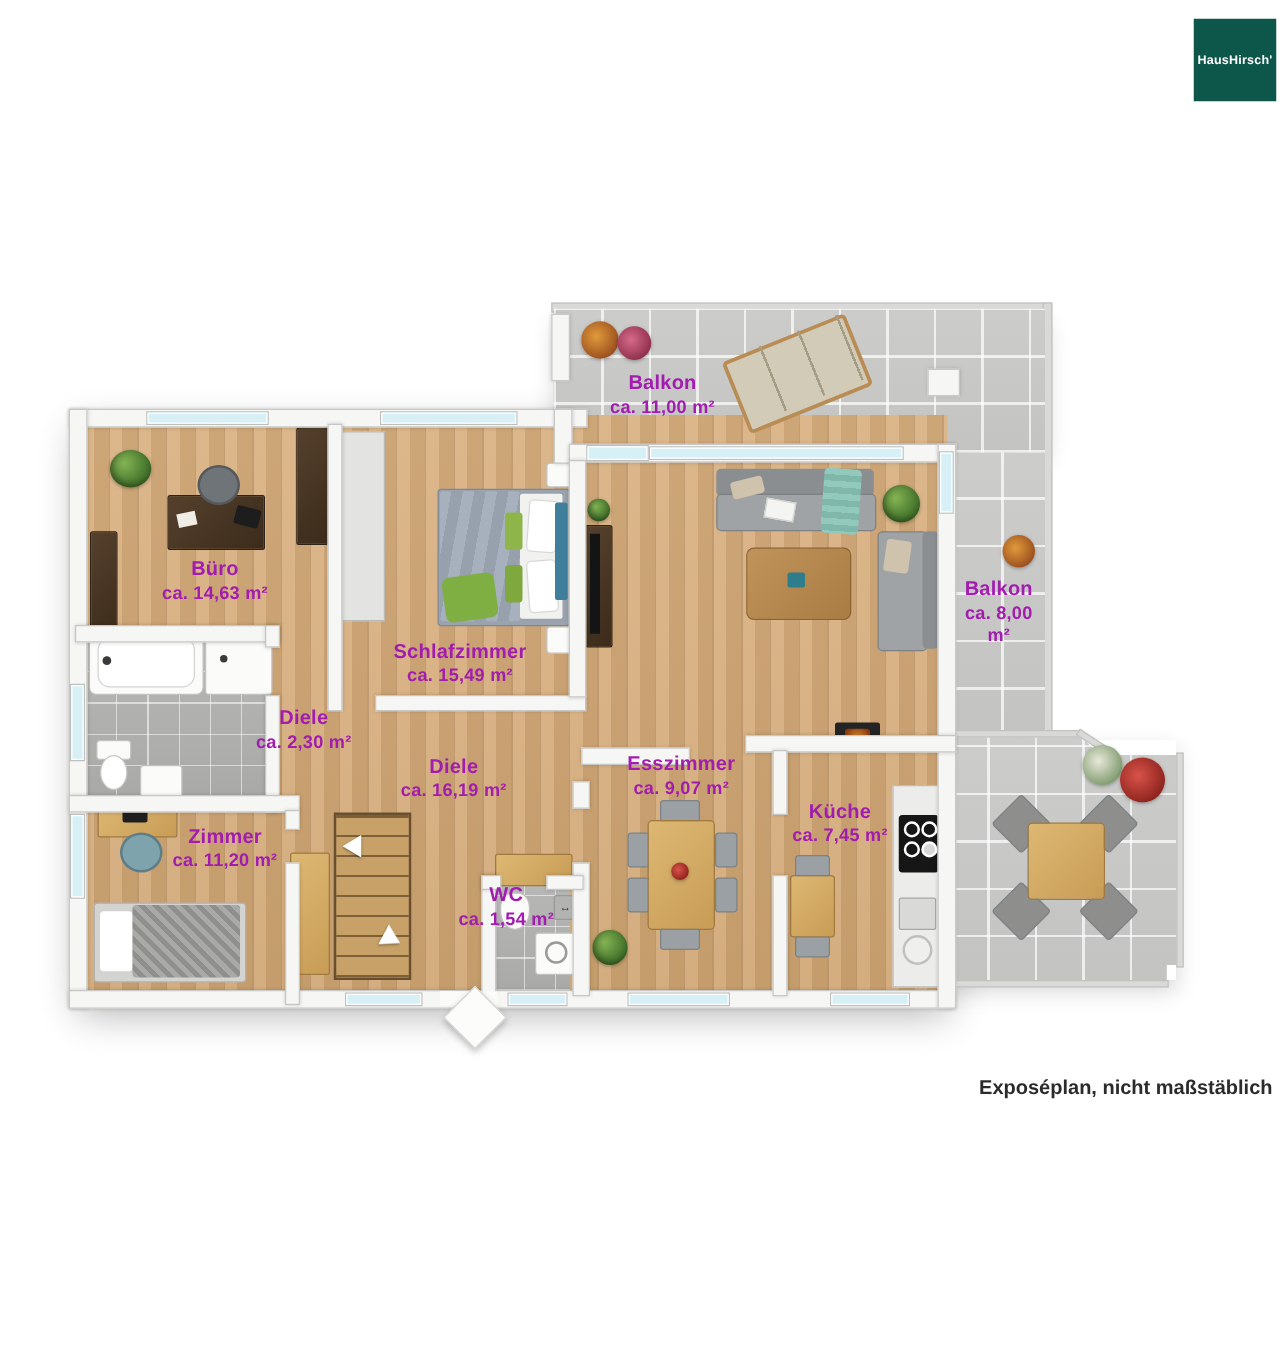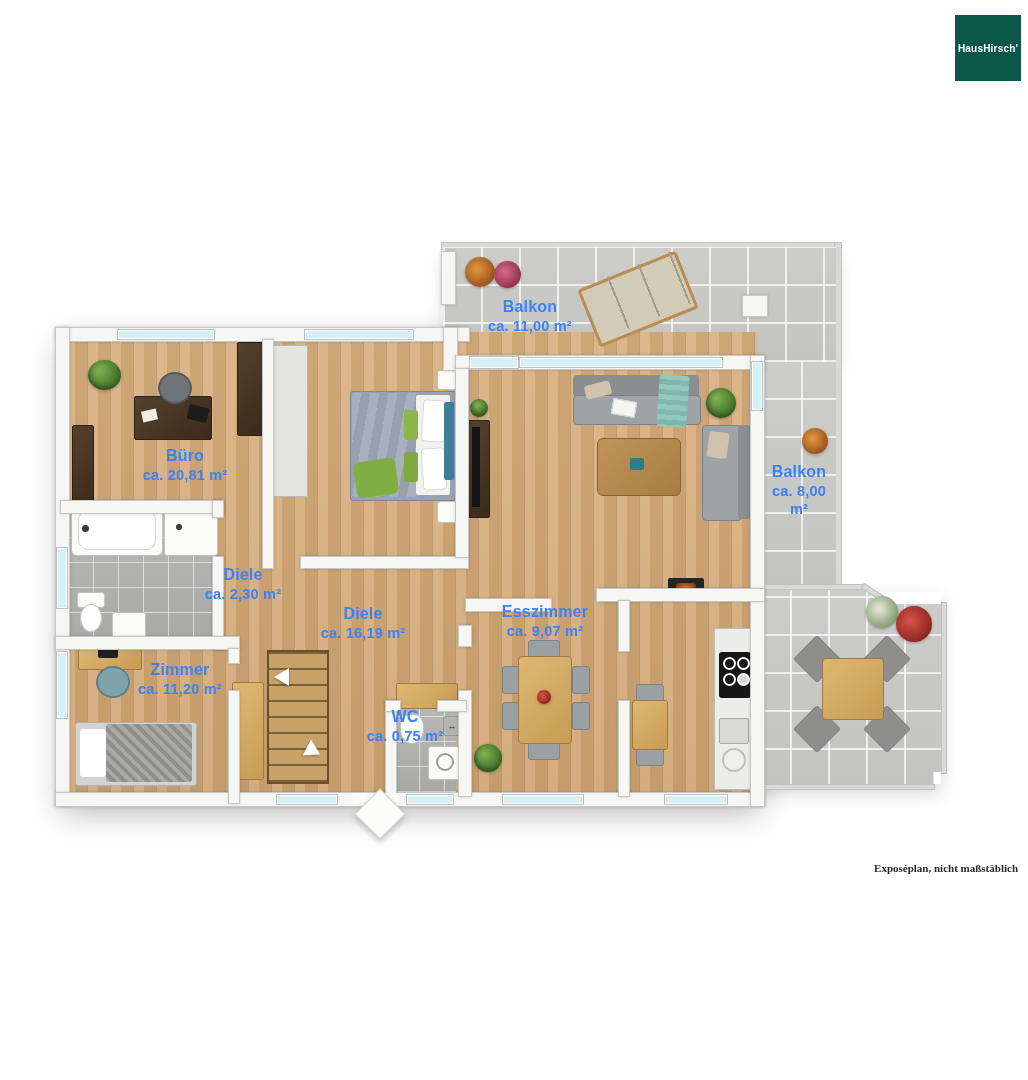--- a/index.html
+++ b/index.html
@@ -20,21 +20,21 @@
       repeating-linear-gradient(0deg, rgba(255,255,255,0.7) 0 2px, rgba(0,0,0,0) 2px 38px),
       repeating-linear-gradient(90deg, rgba(255,255,255,0.7) 0 2px, rgba(0,0,0,0) 2px 38px),
       linear-gradient(#cccccb,#c3c3c1);}
   .wall{background:#f6f6f4;border:1px solid #c7c7c5;box-shadow:0 0 3px rgba(0,0,0,0.18);}
   .rail{background:#d9d9d7;border:1px solid #c2c2c0;}
   .win{background:#d7f0f5;border:1px solid #ffffff;box-shadow:0 0 0 1px #bfbfbd;}
   .bshadow{box-shadow:0 12px 30px rgba(0,0,0,0.30);}
   .oshadow{box-shadow:0 8px 18px rgba(0,0,0,0.18);}
 
   
-  .lbl{position:absolute;text-align:center;color:#3b82f6;z-index:40;line-height:1.25;}
+  .lbl{position:absolute;text-align:center;color:#a21caf;z-index:40;line-height:1.25;}
   .lbl .rn{display:block;font-size:16px;font-weight:700;letter-spacing:.2px;}
   .lbl .ra{display:block;font-size:14.5px;font-weight:700;letter-spacing:.2px;}
 
   
   .f{position:absolute;}
   .darkwood{background:linear-gradient(135deg,#54402c,#3c2b1b);border:1px solid #2e2115;border-radius:2px;}
   .litewood{background:linear-gradient(135deg,#ddb873,#c89c55);border:1px solid #a07940;border-radius:2px;}
   .whitefix{background:#fbfbfa;border:1px solid #c2c2c0;border-radius:3px;}
   .grayfix{background:#b3b3b1;border:1px solid #999997;border-radius:2px;}
   .sofa{background:#a0a3a5;border:1px solid #7e8183;border-radius:4px;}
@@ -50,21 +50,21 @@
   .stairs{background:repeating-linear-gradient(180deg,#7e6038 0 2px,#c7a167 2px 16px);
           border:2px solid #6a4f2f;}
   .tri{width:0;height:0;position:absolute;filter:drop-shadow(0 1px 1px rgba(0,0,0,.4));}
 
   
   .logo{position:absolute;left:955px;top:15px;width:66px;height:66px;background:#0d564a;
         display:flex;align-items:center;justify-content:center;}
   .logo span{color:#ffffff;font-size:10px;font-weight:700;letter-spacing:.2px;}
   .title{position:absolute;left:0;top:998px;width:1028px;margin:0;text-align:center;
          font-size:26px;font-weight:700;color:#1c1c1a;letter-spacing:.5px;}
-  .disclaimer{position:absolute;right:10px;top:862px;font-size:11px;font-weight:600;color:#2b2b2b;font-family:Liberation Serif, serif;}
+  .disclaimer{position:absolute;right:10px;top:862px;font-size:16px;font-weight:600;color:#2b2b2b;}
 </style>
 </head>
 <body>
 
 <div class="canvas">
 
   <div class="logo">
     <span>HausHirsch'</span>
   </div>
 
@@ -229,44 +229,52 @@
     <div class="abs win" style="left:57px;top:652px;width:8px;height:64px;"></div>
     <div class="abs win" style="left:277px;top:795px;width:58px;height:7px;"></div>
     <div class="abs win" style="left:407px;top:795px;width:44px;height:7px;"></div>
     <div class="abs win" style="left:503px;top:795px;width:78px;height:7px;"></div>
     <div class="abs win" style="left:665px;top:795px;width:60px;height:7px;"></div>
     <div class="abs win" style="left:752px;top:362px;width:8px;height:46px;"></div>
 
     <div class="abs" style="left:352px;top:793px;width:46px;height:11px;background:#fbfbfa;"></div>
     <div class="abs" style="left:362px;top:796px;width:34px;height:34px;background:#fcfcfb;border:1px solid #d3d3d1;transform:rotate(45deg);box-shadow:2px 2px 6px rgba(0,0,0,.25);"></div>
 
-    <div class="lbl" style="left:110px;top:446px;width:150px;">
+    <div class="lbl" style="left:97px;top:446px;width:150px;">
       <span class="rn">Büro</span>
-      <span class="ra">ca. 20,81 m²</span>
+      <span class="ra">ca. 14,63 m²</span>
+    </div>
+    <div class="lbl" style="left:288px;top:512px;width:160px;">
+      <span class="rn">Schlafzimmer</span>
+      <span class="ra">ca. 15,49 m²</span>
     </div>
     <div class="lbl" style="left:193px;top:565px;width:100px;">
       <span class="rn">Diele</span>
       <span class="ra">ca. 2,30 m²</span>
     </div>
     <div class="lbl" style="left:288px;top:604px;width:150px;">
       <span class="rn">Diele</span>
       <span class="ra">ca. 16,19 m²</span>
     </div>
     <div class="lbl" style="left:105px;top:660px;width:150px;">
       <span class="rn">Zimmer</span>
       <span class="ra">ca. 11,20 m²</span>
     </div>
     <div class="lbl" style="left:345px;top:707px;width:120px;">
       <span class="rn">WC</span>
-      <span class="ra">ca. 0,75 m²</span>
+      <span class="ra">ca. 1,54 m²</span>
     </div>
     <div class="lbl" style="left:470px;top:602px;width:150px;">
       <span class="rn">Esszimmer</span>
       <span class="ra">ca. 9,07 m²</span>
     </div>
+    <div class="lbl" style="left:597px;top:640px;width:150px;">
+      <span class="rn">Küche</span>
+      <span class="ra">ca. 7,45 m²</span>
+    </div>
     <div class="lbl" style="left:455px;top:297px;width:150px;">
       <span class="rn">Balkon</span>
       <span class="ra">ca. 11,00 m²</span>
     </div>
     <div class="lbl" style="left:762px;top:462px;width:74px;">
       <span class="rn">Balkon</span>
       <span class="ra">ca. 8,00 m²</span>
     </div>
 
   </div>

